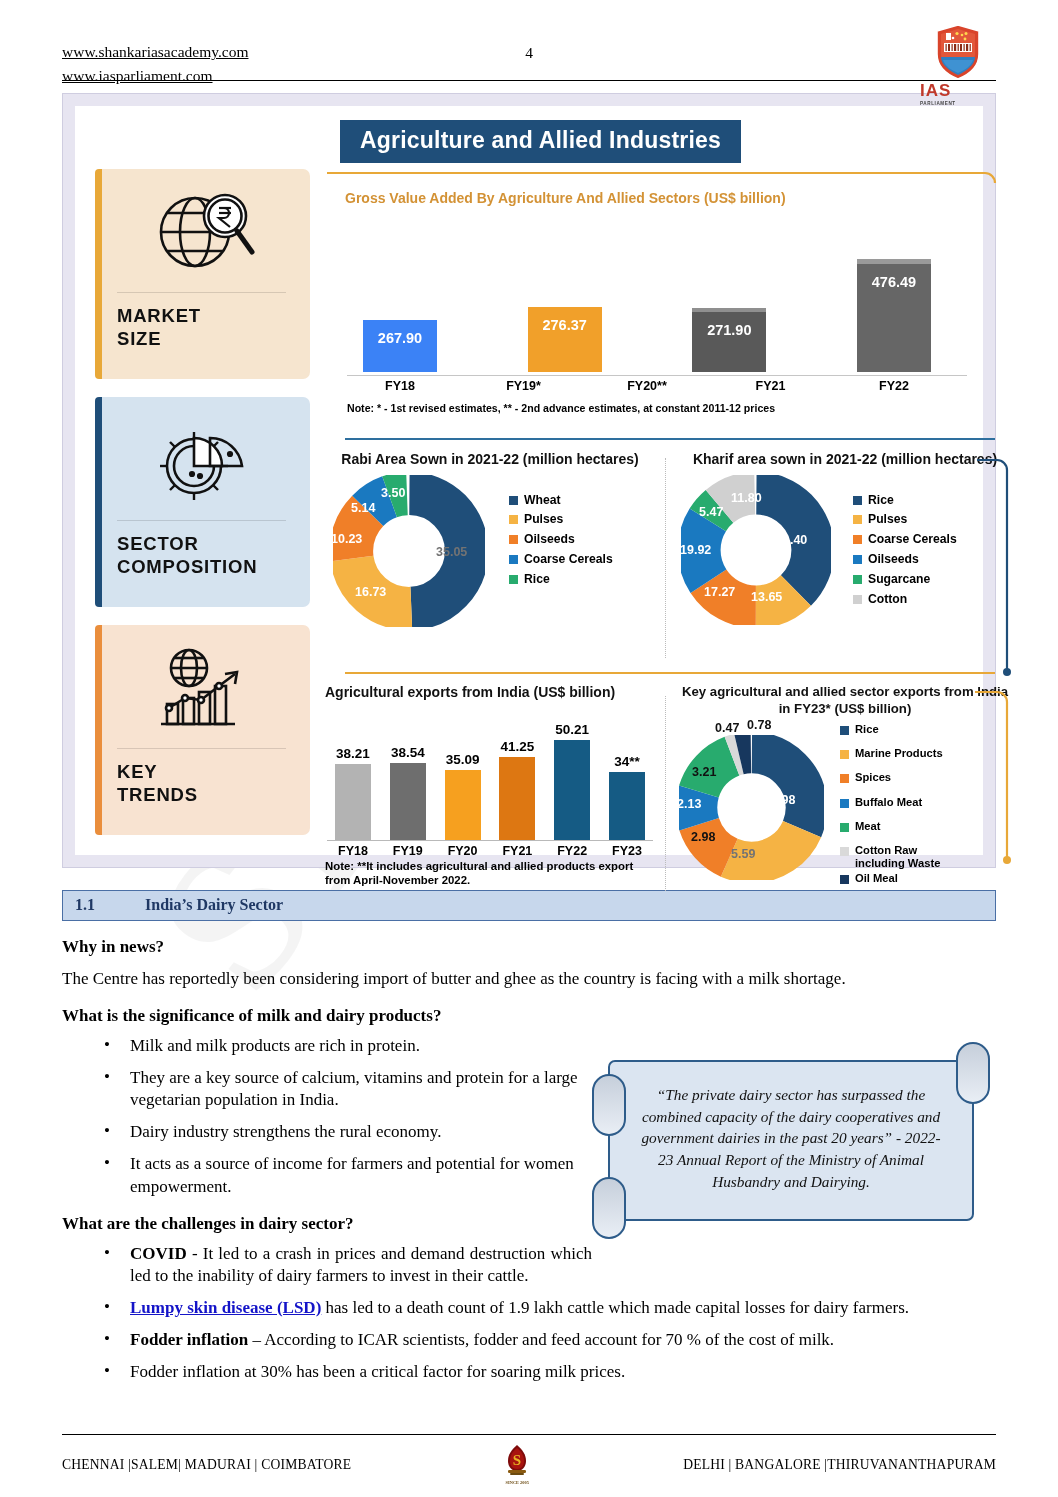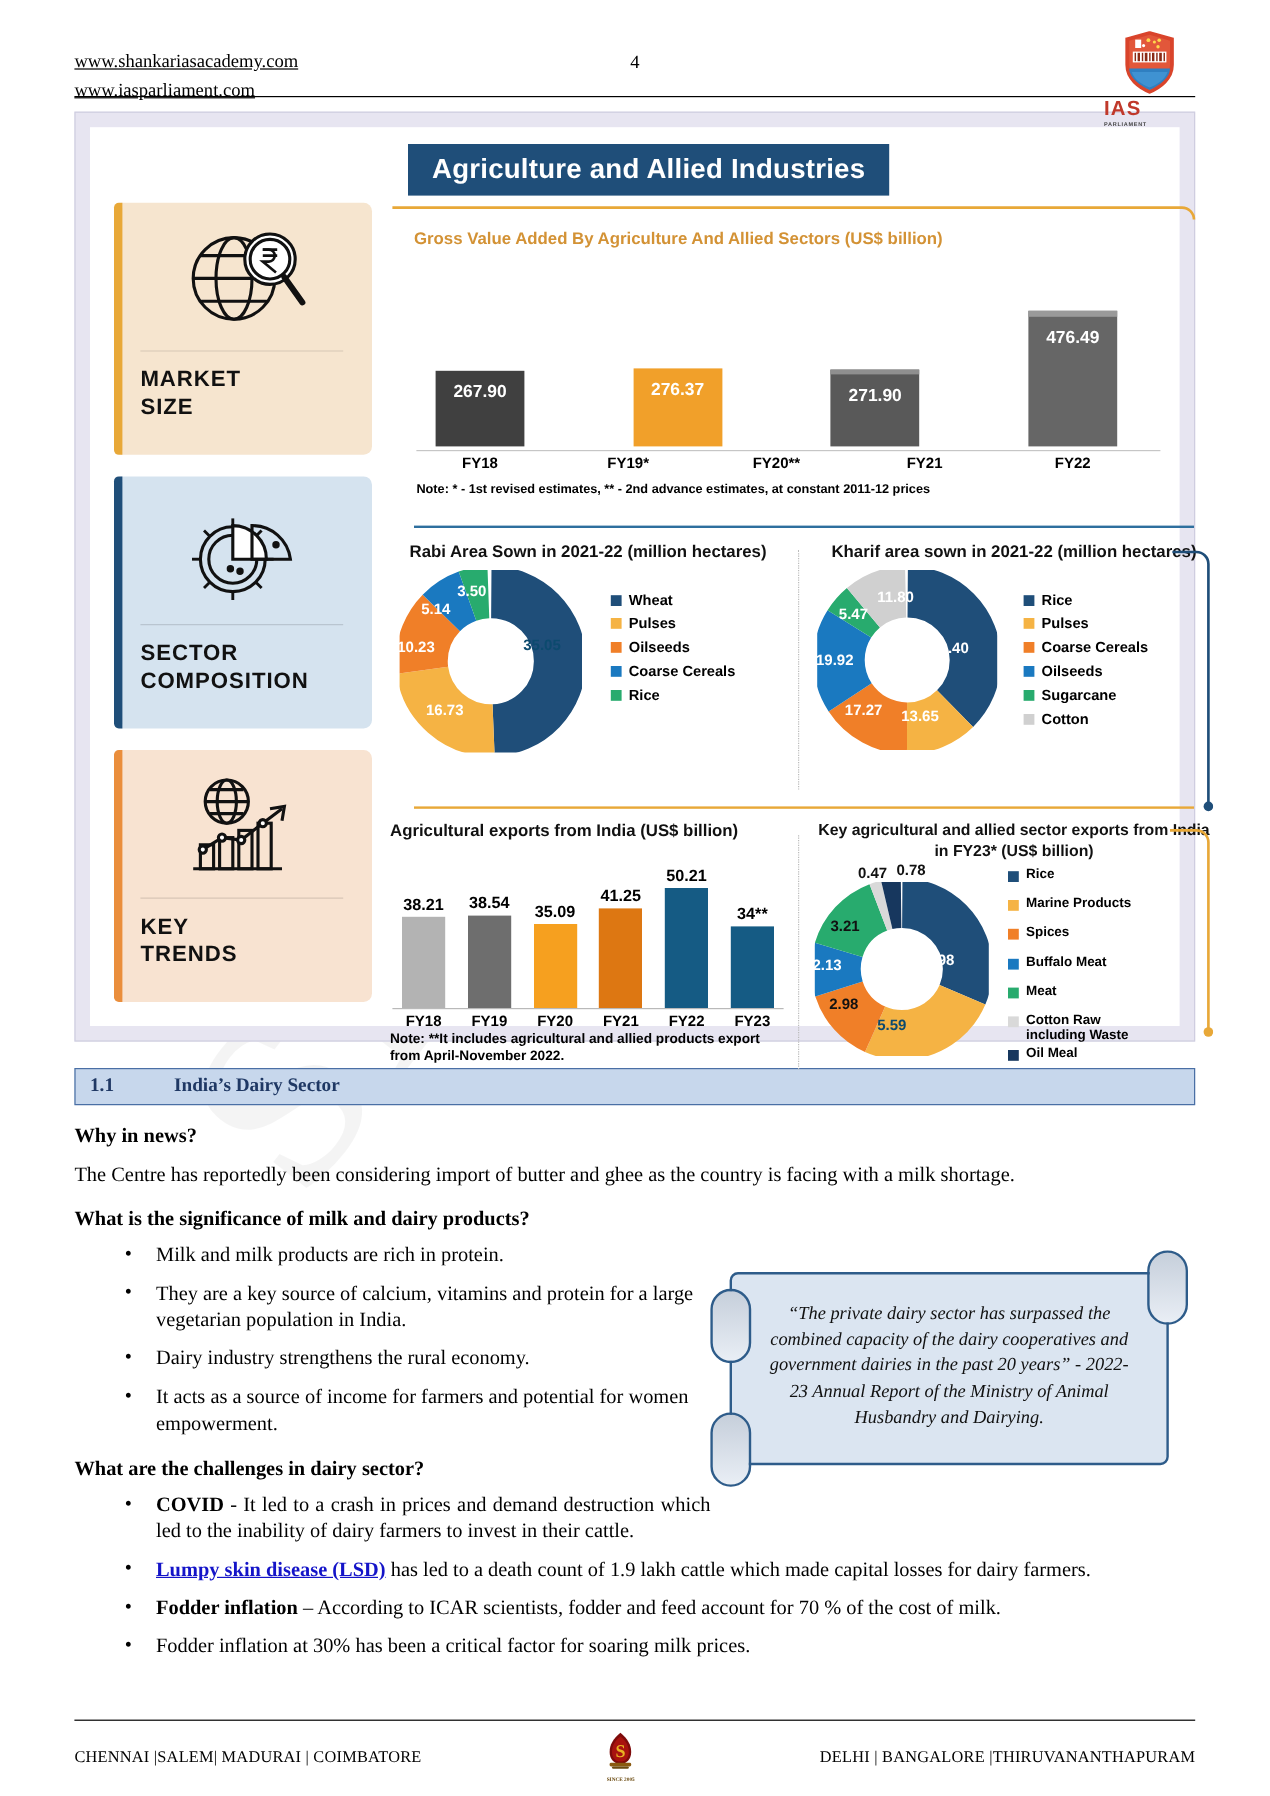--- a/index.html
+++ b/index.html
@@ -318,21 +318,21 @@
       </div>
 
       <div class="panel" id="p-gva">
         <svg class="conn-top" height="14" width="672">
           <path d="M2 3 H660 a10 10 0 0 1 10 10" stroke="#e8a838" stroke-width="2.2" fill="none"></path>
         </svg>
         <div class="panel-head" style="position:absolute;left:20px;top:20px;">Gross Value Added By Agriculture And Allied Sectors (US$ billion)</div>
 
         <div class="gva-bars">
           <div class="gva-col">
-              <div class="gva-bar" style="height:63px;background:#404040;">
+              <div class="gva-bar" style="height:52px;background:#3b82f6;">
                 <span class="gva-val">267.90</span>
               </div>
             </div>
           <div class="gva-col">
               <div class="gva-bar" style="height:65px;background:#f1a02a;">
                 <span class="gva-val">276.37</span>
               </div>
             </div>
           <div class="gva-col">
               <div class="gva-bar" style="height:64px;background:#595959;border-top:4px solid #8f8f8f;">
@@ -362,21 +362,21 @@
         <div class="chart-title">Rabi Area Sown in 2021-22 (million hectares)</div>
         <div class="donut-row">
           <div class="donut" style="width:152px;height:152px;margin-left:8px;">
             <svg width="152" height="152" viewBox="0 0 42 42">
               <circle cx="21" cy="21" r="15.91549" fill="transparent" stroke="#1f4e79" stroke-width="12" stroke-dasharray="49.3 50.7" stroke-dashoffset="25"></circle>
               <circle cx="21" cy="21" r="15.91549" fill="transparent" stroke="#f5b344" stroke-width="12" stroke-dasharray="23.5 76.5" stroke-dashoffset="-24.3"></circle>
               <circle cx="21" cy="21" r="15.91549" fill="transparent" stroke="#f07f28" stroke-width="12" stroke-dasharray="14.4 85.6" stroke-dashoffset="-47.8"></circle>
               <circle cx="21" cy="21" r="15.91549" fill="transparent" stroke="#1a79c0" stroke-width="12" stroke-dasharray="7.2 92.8" stroke-dashoffset="-62.2"></circle>
               <circle cx="21" cy="21" r="15.91549" fill="transparent" stroke="#28ab6e" stroke-width="12" stroke-dasharray="4.9 95.1" stroke-dashoffset="-69.4"></circle>
             </svg>
-            <span class="slice-lab" style="left:103px;top:56px;color:#0c4a6e;">35.05</span>
+            <span class="slice-lab" style="left:103px;top:70px;color:#737373;">35.05</span>
             <span class="slice-lab" style="left:22px;top:110px;color:#fff;">16.73</span>
             <span class="slice-lab" style="left:-2px;top:57px;color:#fff;">10.23</span>
             <span class="slice-lab" style="left:18px;top:26px;color:#fff;">5.14</span>
             <span class="slice-lab" style="left:48px;top:11px;color:#fff;">3.50</span>
           </div>
           <div class="legend" style="margin-left:24px;">
             <div class="legend-item">
                 <span class="legend-sw" style="background:#1f4e79"></span>
                 <span>Wheat</span>
               </div>
@@ -506,21 +506,21 @@
             <svg width="145" height="145" viewBox="0 0 42 42">
               <circle cx="21" cy="21" r="15.91549" fill="transparent" stroke="#1f4e79" stroke-width="12" stroke-dasharray="31.4 68.6" stroke-dashoffset="25"></circle>
               <circle cx="21" cy="21" r="15.91549" fill="transparent" stroke="#f5b344" stroke-width="12" stroke-dasharray="25.2 74.8" stroke-dashoffset="-6.4"></circle>
               <circle cx="21" cy="21" r="15.91549" fill="transparent" stroke="#f07f28" stroke-width="12" stroke-dasharray="13.4 86.6" stroke-dashoffset="-31.6"></circle>
               <circle cx="21" cy="21" r="15.91549" fill="transparent" stroke="#1a79c0" stroke-width="12" stroke-dasharray="9.6 90.4" stroke-dashoffset="-45.0"></circle>
               <circle cx="21" cy="21" r="15.91549" fill="transparent" stroke="#28ab6e" stroke-width="12" stroke-dasharray="14.5 85.5" stroke-dashoffset="-54.6"></circle>
               <circle cx="21" cy="21" r="15.91549" fill="transparent" stroke="#d9d9d9" stroke-width="12" stroke-dasharray="2.1 97.9" stroke-dashoffset="-69.1"></circle>
               <circle cx="21" cy="21" r="15.91549" fill="transparent" stroke="#17375e" stroke-width="12" stroke-dasharray="3.5 96.5" stroke-dashoffset="-71.2"></circle>
             </svg>
             <span class="slice-lab" style="left:92px;top:58px;color:#fff;">6.98</span>
-            <span class="slice-lab" style="left:52px;top:112px;color:#0c4a6e;">5.59</span>
+            <span class="slice-lab" style="left:52px;top:112px;color:#737373;">5.59</span>
             <span class="slice-lab" style="left:12px;top:95px;color:#111;">2.98</span>
             <span class="slice-lab" style="left:-2px;top:62px;color:#fff;">2.13</span>
             <span class="slice-lab" style="left:13px;top:30px;color:#111;">3.21</span>
             <span class="slice-lab" style="left:36px;top:-14px;color:#111;">0.47</span>
             <span class="slice-lab" style="left:68px;top:-17px;color:#111;">0.78</span>
           </div>
           <div class="legend thin" style="margin-left:16px;padding-top:4px;">
             <div class="legend-item" style="margin-bottom:11px;">
                 <span class="legend-sw" style="background:#1f4e79"></span>
                 <span>Rice</span>

